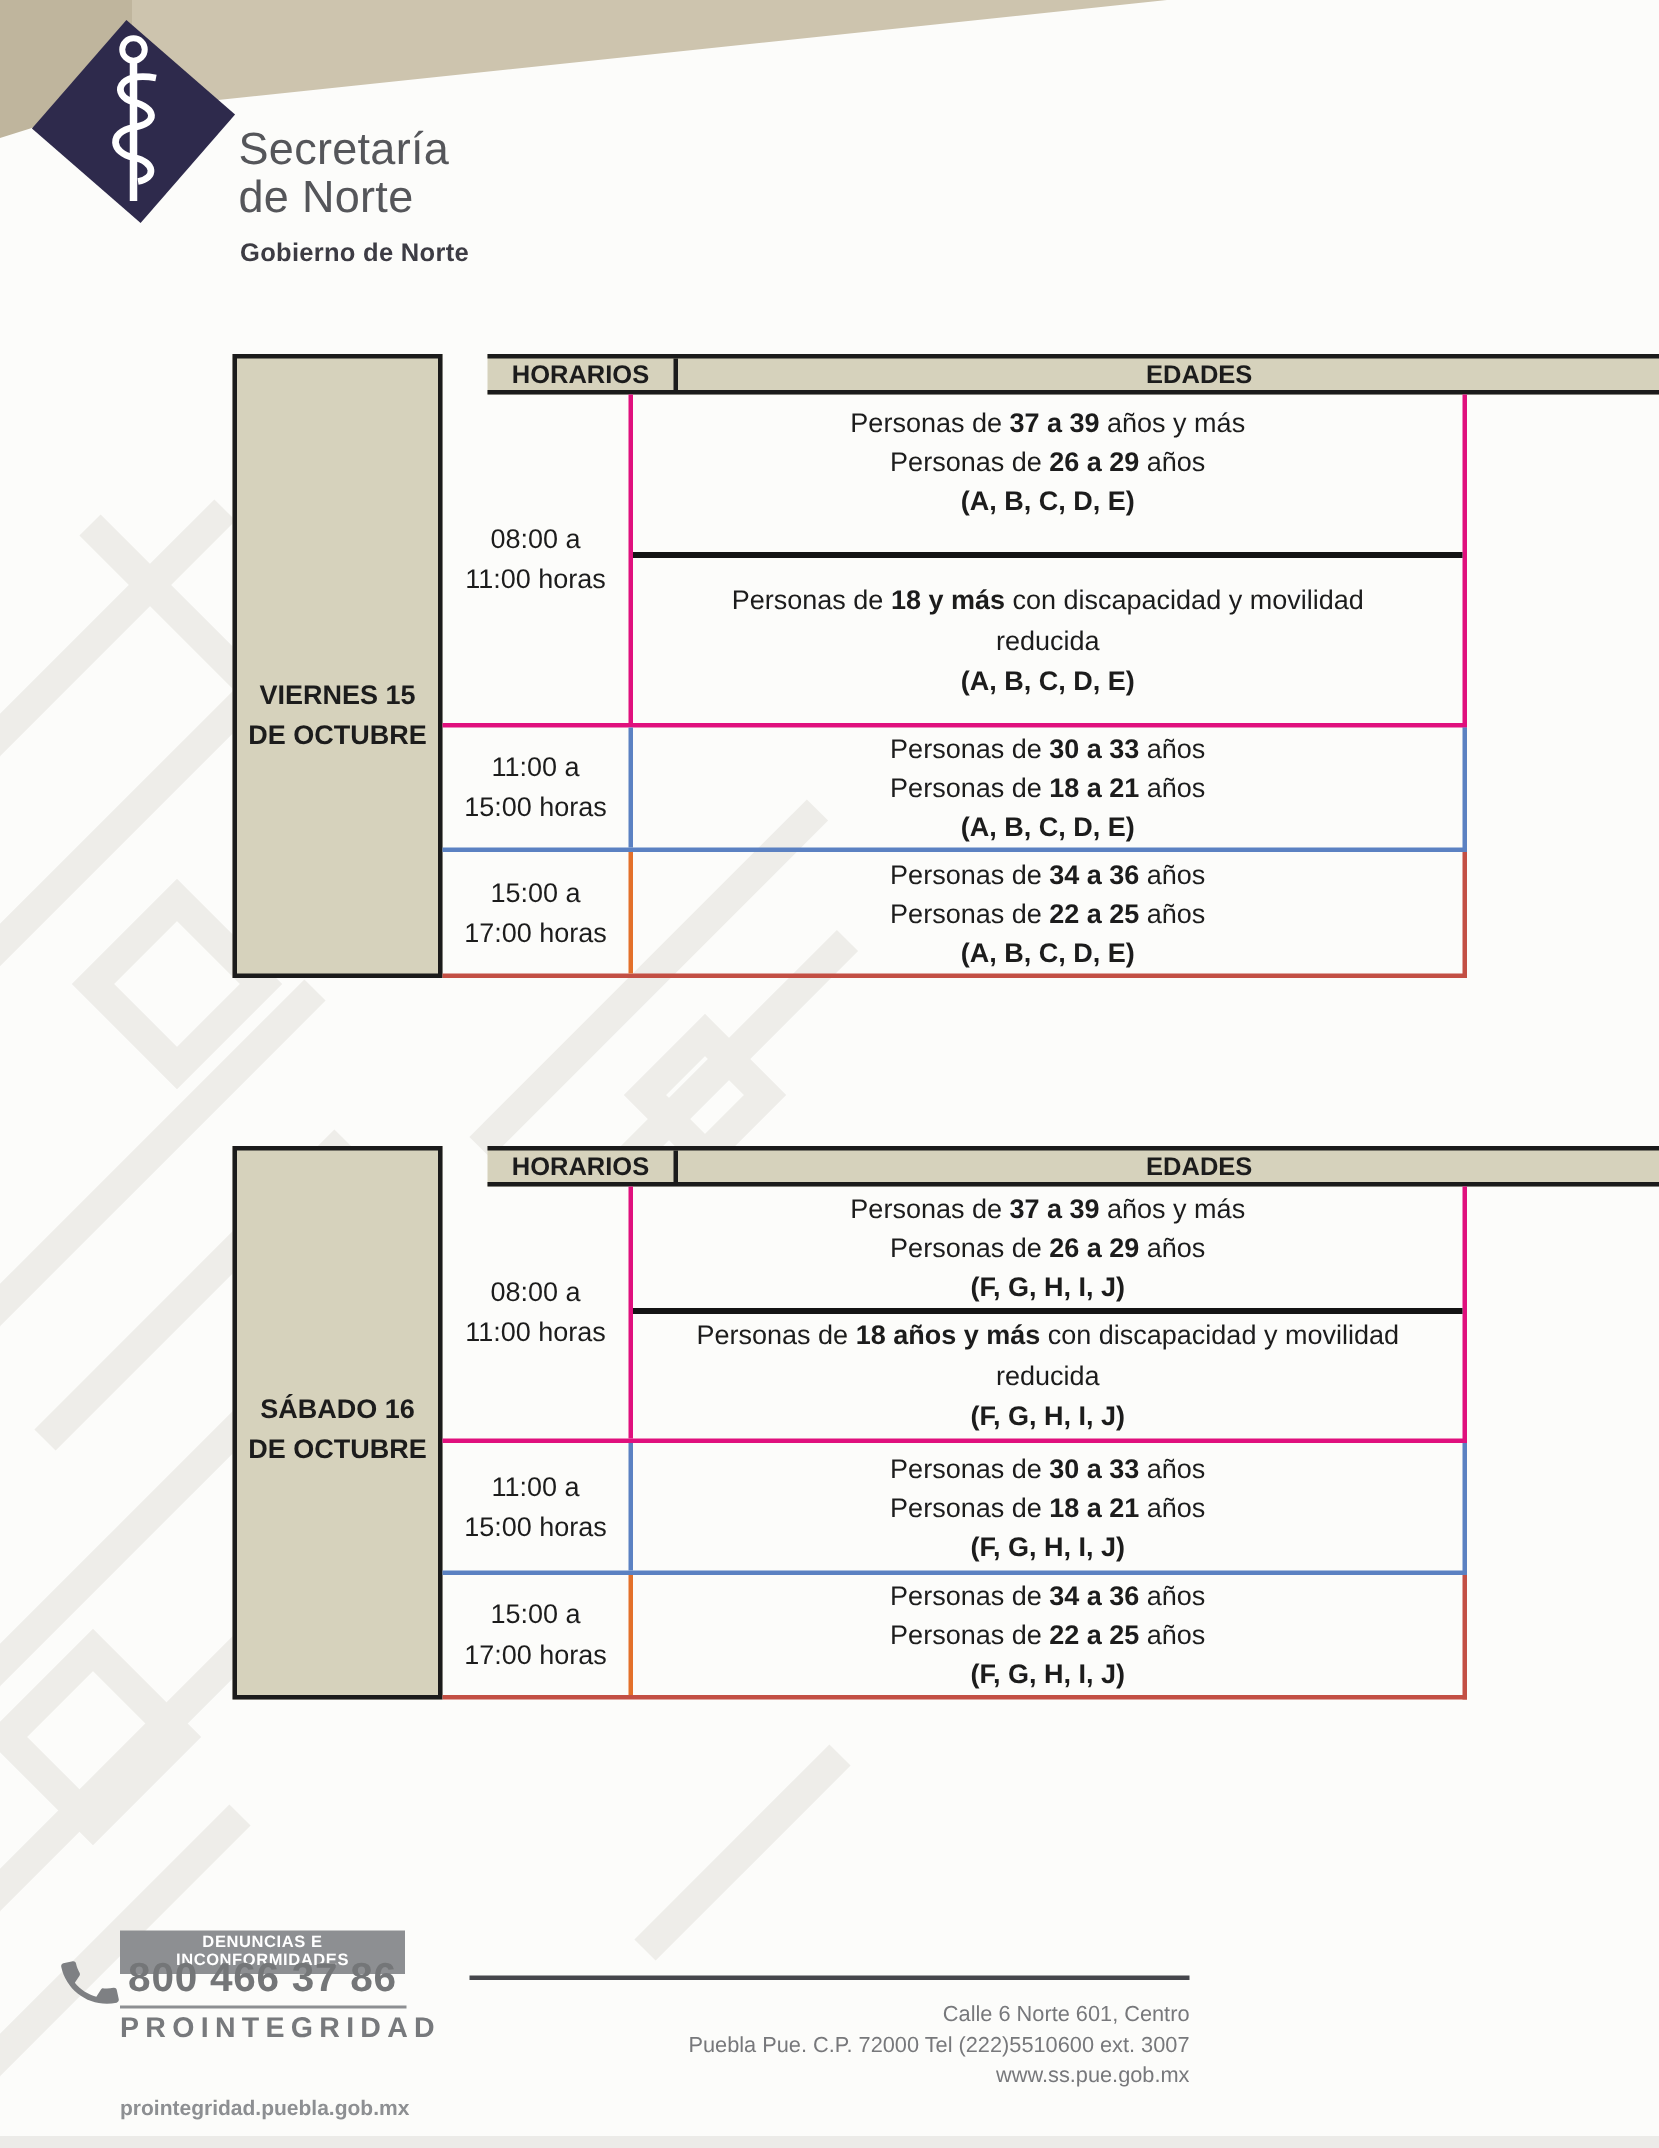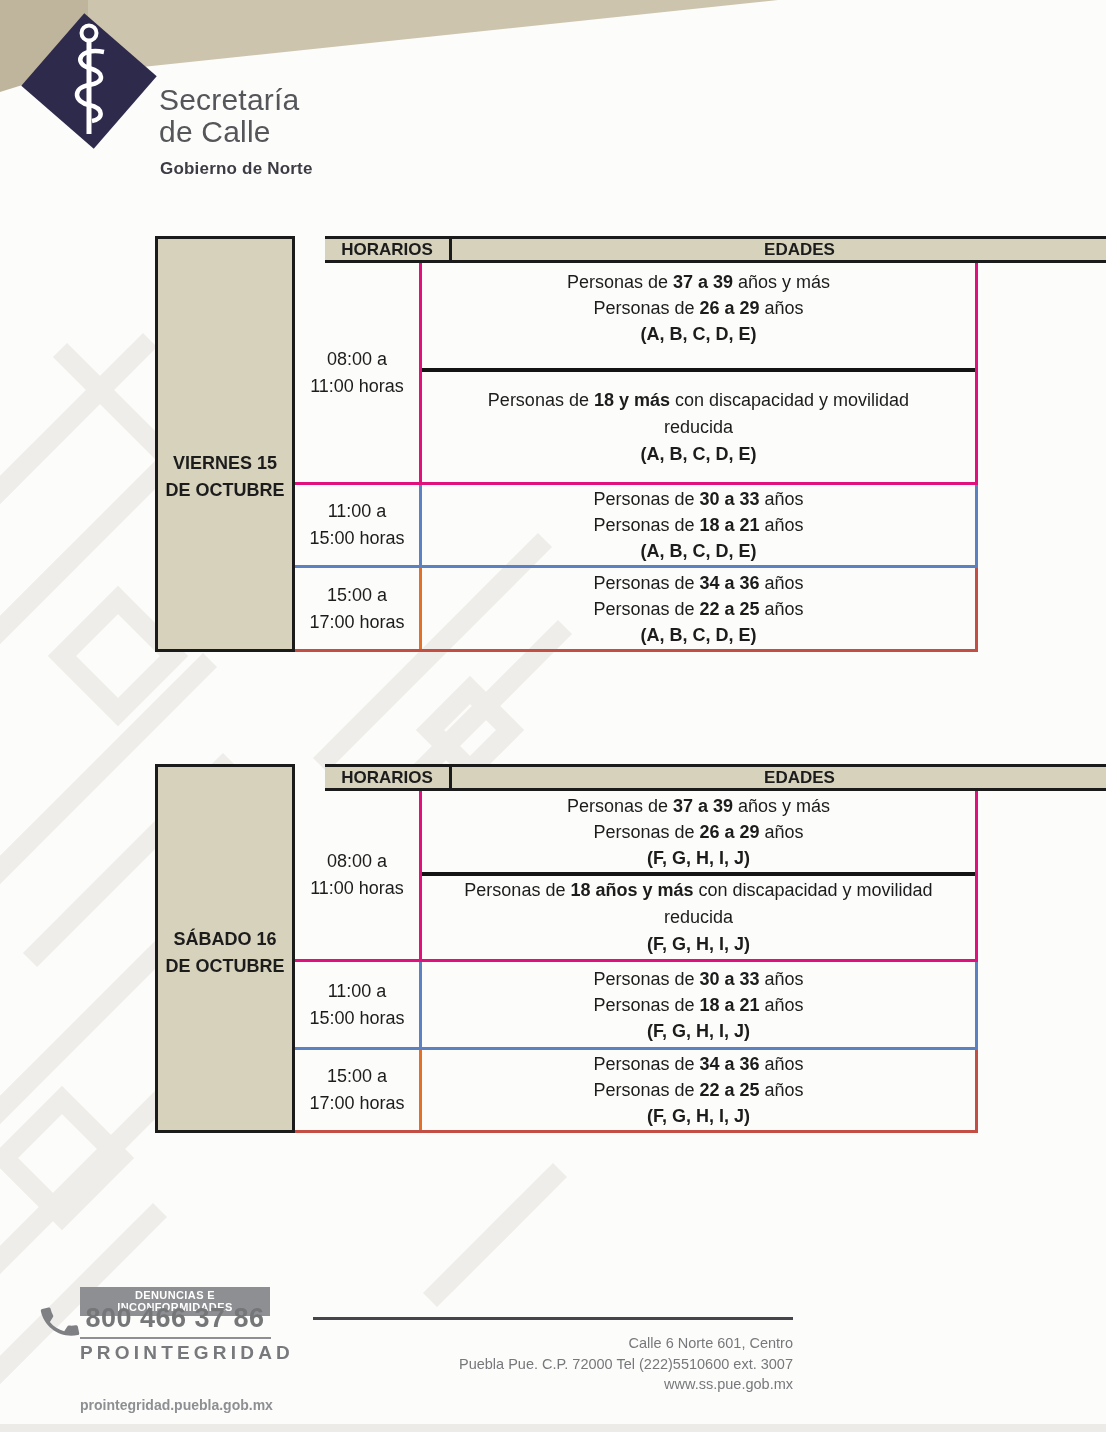--- a/index.html
+++ b/index.html
@@ -109,21 +109,21 @@
 <div class="diamond"></div>
 <svg class="asclepius" viewBox="0 0 50 122">
   <g stroke="#ffffff" fill="none">
     <circle cx="25" cy="13" r="7.5" stroke-width="4"></circle>
     <line x1="25" y1="21" x2="25" y2="114" stroke-width="5"></line>
     <path d="M40 32 C14 27 10 44 25 48 C40 52 42 62 25 65 C8 68 10 82 25 85 C40 88 40 99 28 101" stroke-width="4.5"></path>
   </g>
 </svg>
 <div class="agency">
   <div>Secretaría</div>
-  <div>de Calle</div>
+  <div>de Norte</div>
 </div>
 <div class="government">Gobierno de Norte</div>
 
 <div class="vtable t1">
   <div class="date-cell">
     <div class="line">VIERNES 15</div>
     <div class="line">DE OCTUBRE</div>
   </div>
   <div class="hdr-row">
     <div class="hdr-cell hdr-horarios">HORARIOS</div>

